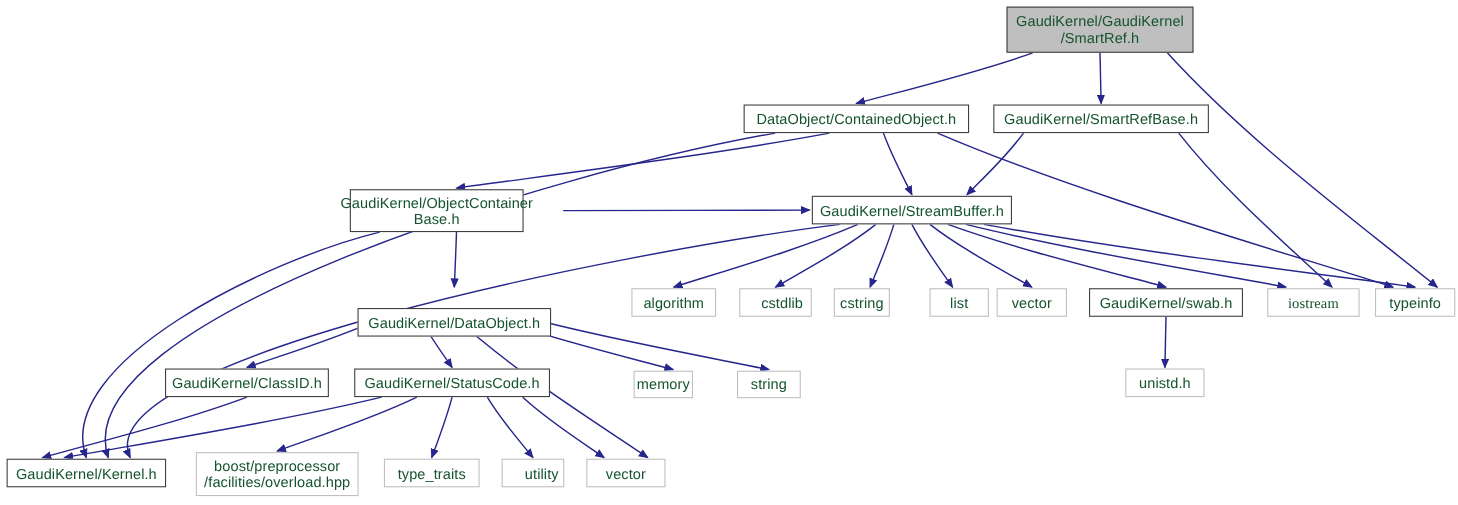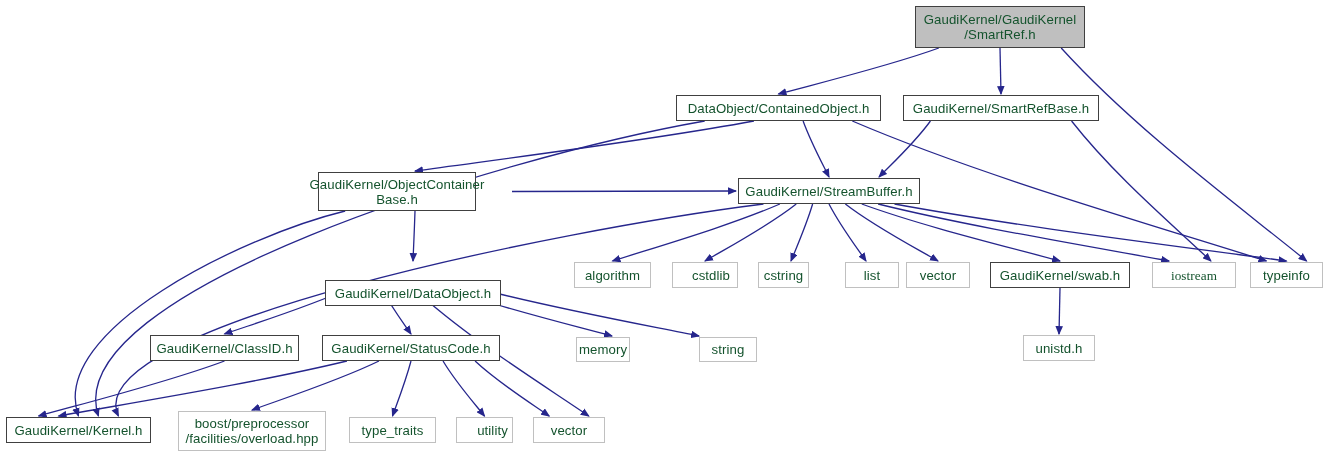--- a/index.html
+++ b/index.html
@@ -106,21 +106,21 @@
       <div class="node light" style="left: 672px; top: 262px; width: 66px; height: 26px; padding-left: 12px;">cstdlib</div>
       <div class="node light" style="left: 758px; top: 262px; width: 51px; height: 26px;">cstring</div>
       <div class="node light" style="left: 845px; top: 262px; width: 54px; height: 26px;">list</div>
       <div class="node light" style="left: 906px; top: 262px; width: 64px; height: 26px;">vector</div>
       <div class="node strong" style="left: 990px; top: 262px; width: 140px; height: 26px;">GaudiKernel/swab.h</div>
       <div class="node light" style="left: 1152px; top: 262px; width: 84px; height: 26px; font-family: Liberation Serif, serif;">iostream</div>
       <div class="node light" style="left: 1250px; top: 262px; width: 73px; height: 26px;">typeinfo</div>
       <div class="node strong" style="left: 150px; top: 335px; width: 149px; height: 26px;">GaudiKernel/ClassID.h</div>
       <div class="node strong" style="left: 322px; top: 335px; width: 178px; height: 26px;">GaudiKernel/StatusCode.h</div>
       <div class="node light" style="left: 576px; top: 337px; width: 54px; height: 25px;">memory</div>
-      <div class="node light" style="left: 670px; top: 337px; width: 58px; height: 25px; margin-left: 29px;">string</div>
+      <div class="node light" style="left: 670px; top: 337px; width: 58px; height: 25px;">string</div>
       <div class="node light" style="left: 1023px; top: 335px; width: 72px; height: 26px;">unistd.h</div>
       <div class="node strong" style="left: 6px; top: 417px; width: 145px; height: 26px;">GaudiKernel/Kernel.h</div>
       <div class="node light" style="left: 178px; top: 411px; width: 148px; height: 40px; text-align: center;">boost/preprocessor
 /facilities/overload.hpp</div>
       <div class="node light" style="left: 349px; top: 417px; width: 87px; height: 26px;">type_traits</div>
       <div class="node light" style="left: 456px; top: 417px; width: 57px; height: 26px; padding-left: 16px;">utility</div>
       <div class="node light" style="left: 533px; top: 417px; width: 72px; height: 26px;">vector</div>
     </div>
 </div>
 

